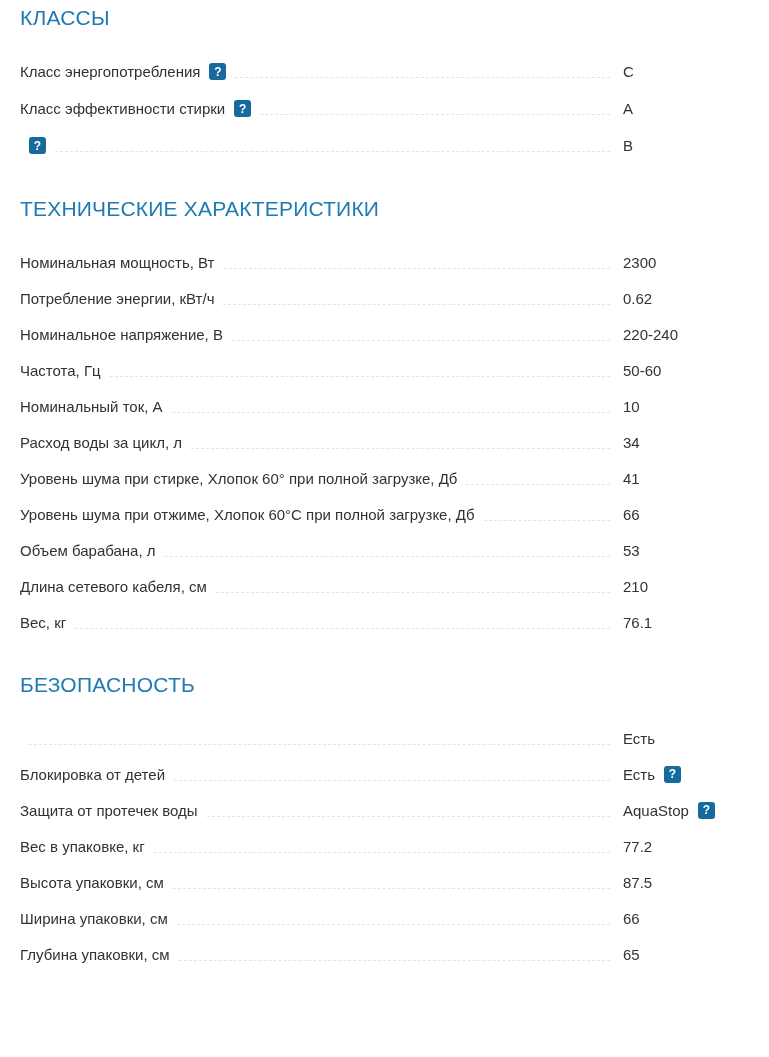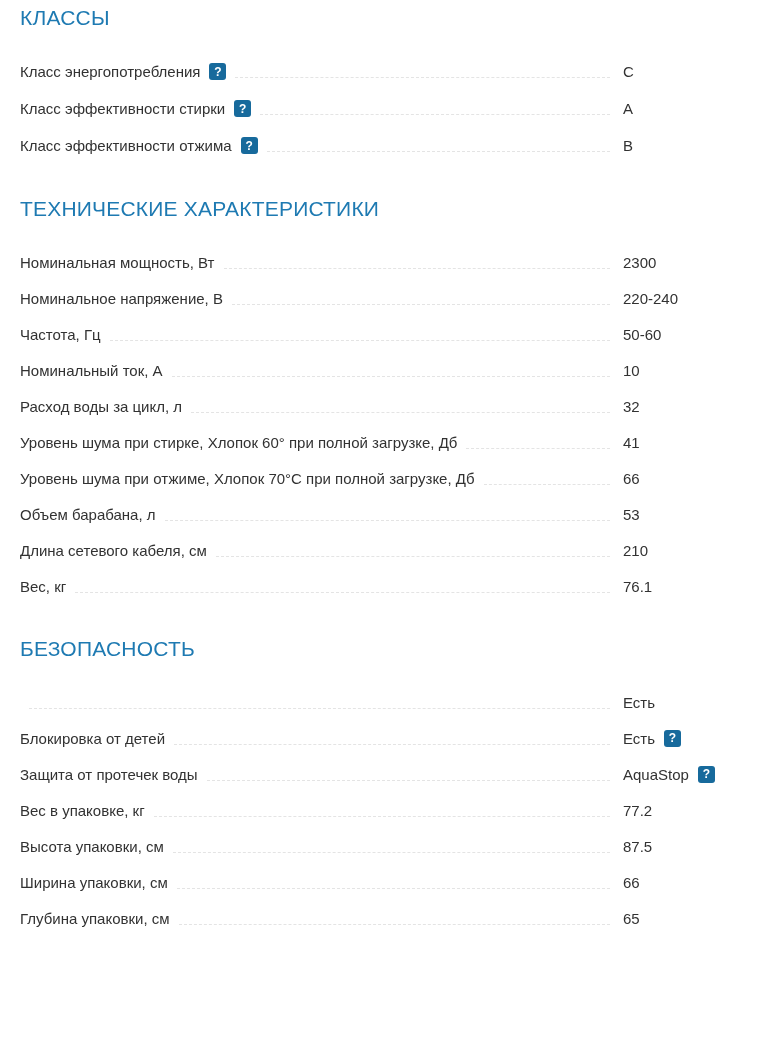--- a/index.html
+++ b/index.html
@@ -96,21 +96,20 @@
     <span class="spec-label">Класс эффективности стирки</span>
     <span class="help-icon label-help">?</span>
     <span class="dotted-leader"></span>
     <span class="spec-value-cell">
       <span class="spec-value">A</span>
 
     </span>
   </div>
 
   <div class="spec-row">
-    <span class="spec-label">Класс эффективности отжима</span>
     <span class="help-icon label-help">?</span>
     <span class="dotted-leader"></span>
     <span class="spec-value-cell">
       <span class="spec-value">B</span>
 
     </span>
   </div>
 </div>
   </div>
 
@@ -120,20 +119,29 @@
   <div class="spec-row">
     <span class="spec-label">Номинальная мощность, Вт</span>
 
     <span class="dotted-leader"></span>
     <span class="spec-value-cell">
       <span class="spec-value">2300</span>
 
     </span>
   </div>
 
+  <div class="spec-row">
+    <span class="spec-label">Потребление энергии, кВт/ч</span>
+
+    <span class="dotted-leader"></span>
+    <span class="spec-value-cell">
+      <span class="spec-value">0.62</span>
+
+    </span>
+  </div>
 
   <div class="spec-row">
     <span class="spec-label">Номинальное напряжение, В</span>
 
     <span class="dotted-leader"></span>
     <span class="spec-value-cell">
       <span class="spec-value">220-240</span>
 
     </span>
   </div>
@@ -156,37 +164,37 @@
       <span class="spec-value">10</span>
 
     </span>
   </div>
 
   <div class="spec-row">
     <span class="spec-label">Расход воды за цикл, л</span>
 
     <span class="dotted-leader"></span>
     <span class="spec-value-cell">
-      <span class="spec-value">32</span>
+      <span class="spec-value">34</span>
 
     </span>
   </div>
 
   <div class="spec-row">
     <span class="spec-label">Уровень шума при стирке, Хлопок 60° при полной загрузке, Дб</span>
 
     <span class="dotted-leader"></span>
     <span class="spec-value-cell">
       <span class="spec-value">41</span>
 
     </span>
   </div>
 
   <div class="spec-row">
-    <span class="spec-label">Уровень шума при отжиме, Хлопок 70°С при полной загрузке, Дб</span>
+    <span class="spec-label">Уровень шума при отжиме, Хлопок 60°С при полной загрузке, Дб</span>
 
     <span class="dotted-leader"></span>
     <span class="spec-value-cell">
       <span class="spec-value">66</span>
 
     </span>
   </div>
 
   <div class="spec-row">
     <span class="spec-label">Объем барабана, л</span>

